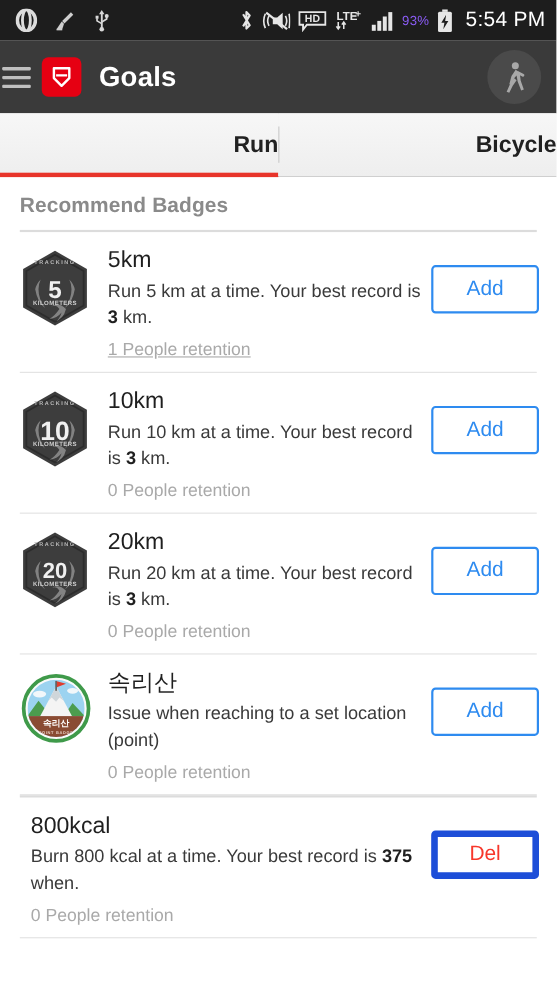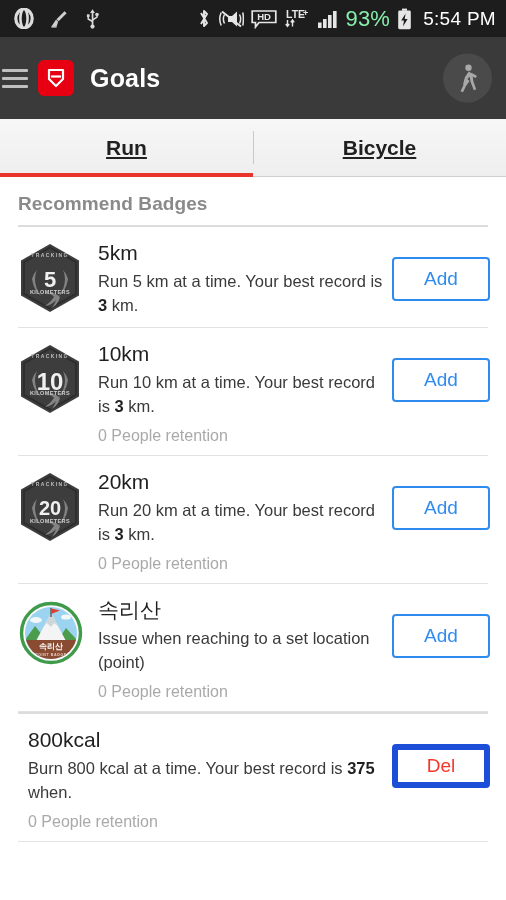--- a/index.html
+++ b/index.html
@@ -13,26 +13,26 @@
   
   .statusbar{
     height:37px; background:#1d1d1d; color:#e8e8e8;
     display:flex; align-items:center; justify-content:space-between;
     padding:0 10px 0 14px;
     text-align:center;
   }
   .sb-left{ display:flex; align-items:center; gap:16px; }
   .sb-right{ display:flex; align-items:center; gap:7px; }
   .sb-icon{ display:block; }
-  .sb-text{ font-size:22px; color:#86efac; letter-spacing:.2px; }
+  .sb-text{ font-size:12px; color:#8b5cf6; letter-spacing:.2px; }
   .sb-clock{ font-size:19px; color:#fff; margin-left:4px; letter-spacing:.3px; }
 
   
   .appbar{
-    height:82px; background:#3a3a3a;
+    height:66px; background:#3a3a3a;
     display:flex; align-items:center; padding:0 14px 0 0;
     position:relative;
   }
   .hamburger{ width:34px; display:flex; flex-direction:column; gap:5px; padding-left:2px; }
   .hamburger span{ display:block; height:3px; background:#bfbfbf; border-radius:1px; }
   .hamburger span:nth-child(1){ width:26px; }
   .hamburger span:nth-child(2){ width:26px; }
   .hamburger span:nth-child(3){ width:26px; }
   .logo{
     width:36px; height:36px; background:#e60012; border-radius:6px;
@@ -43,24 +43,23 @@
   }
   .avatar{
     position:absolute; right:14px; top:50%; transform:translateY(-50%);
     width:49px; height:49px; border-radius:50%; background:#4a4a4a;
     display:flex; align-items:center; justify-content:center;
   }
 
   
   .tabs{ display:flex; height:58px; background:#f2f2f2; border-bottom:1px solid #cfcfcf; }
   .tab{
-    flex:1; display:flex; align-items:center; justify-content:center;
+    flex:1; display:flex; align-items:center; justify-content:flex-end;
     font-size:21px; font-weight:bold; color:#212121; position:relative;
     background:linear-gradient(#f7f7f7,#eeeeee);
-    text-decoration:underline;
   }
   .tab + .tab::before{
     content:""; position:absolute; left:0; top:12px; bottom:12px; width:1px; background:#c9c9c9;
   }
   .tab.active::after{
     content:""; position:absolute; left:0; right:0; bottom:-1px; height:4px; background:#e8342a;
   }
 
   
   .content{ background:#fff; }
@@ -216,20 +215,21 @@
             <path d="M28 52 q5 -3 8 2 q-4 6 -9 9 q7 -1 11 -6 q-2 7 -7 9 q9 -3 11 -12 q-7 -7 -14 -2 z" fill="#8f8f8f" opacity="0.85"></path>
           </svg>
           <div class="hex-top">TRACKING</div>
           <div class="hex-num" style="font-size:22px">5</div>
           <div class="hex-sub">KILOMETERS</div>
         </div>
       </div>
       <div class="row-mid">
         <div class="row-title">5km</div>
         <div class="row-desc"><span>Run 5 km at a time. Your best record is </span><b>3</b><span> km.</span></div>
+        <div class="row-sub u">1 People retention</div>
       </div>
       <div class="btn add">Add</div>
     </div>
     <div class="divider"></div>
     <div class="row">
       <div class="badge-wrap">
         <div class="hexbadge">
           <svg width="64" height="70" viewBox="0 0 64 70" style="position:absolute;left:0;top:0">
             <polygon points="32,1 61,17.5 61,52.5 32,69 3,52.5 3,17.5" fill="#3d3d3d"></polygon>
             <polygon points="32,4.5 58,19.3 58,50.7 32,65.5 6,50.7 6,19.3" fill="none" stroke="#2c2c2c" stroke-width="1.6"></polygon>

